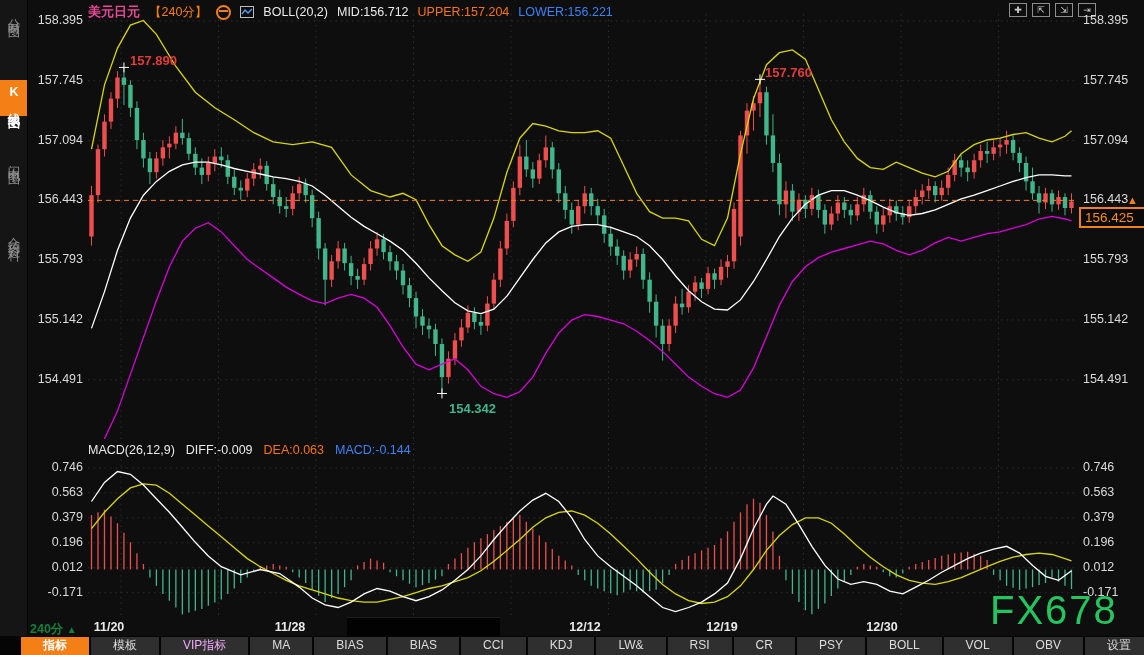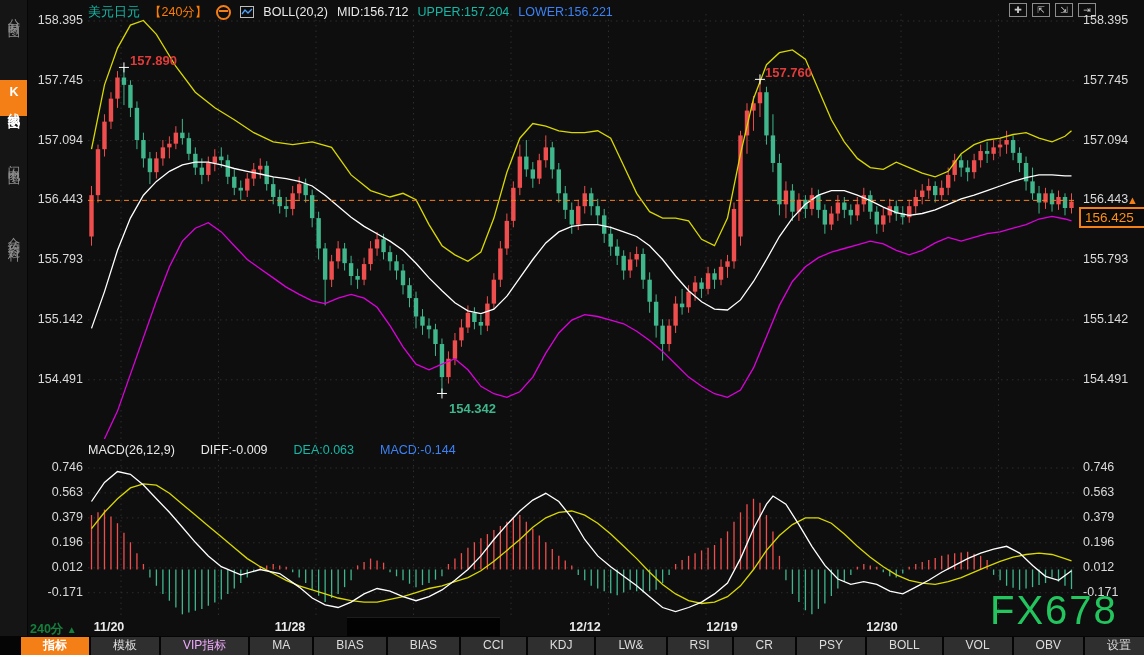--- a/index.html
+++ b/index.html
@@ -7,37 +7,37 @@
        font-family:"Liberation Sans",sans-serif;-webkit-font-smoothing:antialiased}
   #chart-svg{position:absolute;left:0;top:0}
   
   .sidebar{position:absolute;left:0;top:0;width:27px;height:655px;background:#151515;border-right:1px solid #060606}
   .side-tab{position:absolute;left:0;width:27px;writing-mode:vertical-rl;text-orientation:upright;
             letter-spacing:4px;font-size:12.5px;color:#8f8f8f;text-align:center;line-height:27px;
             padding:5px 0;cursor:pointer}
   .side-tab.active{background:#f57f17;color:#ffffff;font-weight:bold}
   
   .chart-header{position:absolute;left:88px;top:3px;display:flex;gap:9px;align-items:center;font-size:12.5px;white-space:nowrap}
-  .hdr-sym{color:#14b8a6;font-weight:normal;font-size:13px}
+  .hdr-sym{color:#ec4899;font-weight:bold;font-size:13px}
   .hdr-period{color:#ff7d00;font-weight:normal}
   .collapse-icon{width:11px;height:11px;border:2px solid #f57f17;border-radius:50%;position:relative;display:inline-block}
   .collapse-icon::after{content:"";position:absolute;left:1px;right:1px;top:3.5px;height:2px;background:#f57f17}
   .hdr-white{color:#e9e9e9}
-  .hdr-yellow{color:#14b8a6}
+  .hdr-yellow{color:#f97316}
   .hdr-magenta{color:#3b82f6}
   
   .winicons{position:absolute;left:1009px;top:3px;display:flex;gap:5px}
   .wi{width:16px;height:12px;border:1px solid #8c8c8c;color:#cccccc;font-size:9px;line-height:12px;text-align:center;cursor:pointer}
   
   .yl{position:absolute;font-size:12.5px;color:#dadada;width:56px}
   .yl.left{left:27px;text-align:right}
   .yl.right{left:1083px;text-align:left}
   .xd{position:absolute;top:620px;font-size:12.5px;font-weight:bold;color:#eaeaea;transform:translateX(-50%);white-space:nowrap}
   
-  .macd-header{position:absolute;left:88px;top:443px;display:flex;gap:26px;font-size:12.5px;white-space:nowrap}
+  .macd-header{position:absolute;left:88px;top:443px;display:flex;gap:11px;font-size:12.5px;white-space:nowrap}
   
   .ann{position:absolute;font-size:13px;font-weight:bold;white-space:nowrap}
   .ann.red{color:#e23b3b}
   .ann.green{color:#3fb68b}
   
   .price-arrow{position:absolute;left:1127px;top:194px;color:#f57f17;font-size:11px}
   .price-box{position:absolute;left:1079px;top:207px;width:60px;height:17px;border:2px solid #f57f17;
              background:#0a0a0a;color:#ff9012;font-size:13.5px;line-height:17px;padding-left:4px}
   
   .period-label{position:absolute;left:30px;top:621px;color:#15803d;font-size:12.5px;font-weight:bold;cursor:pointer}

